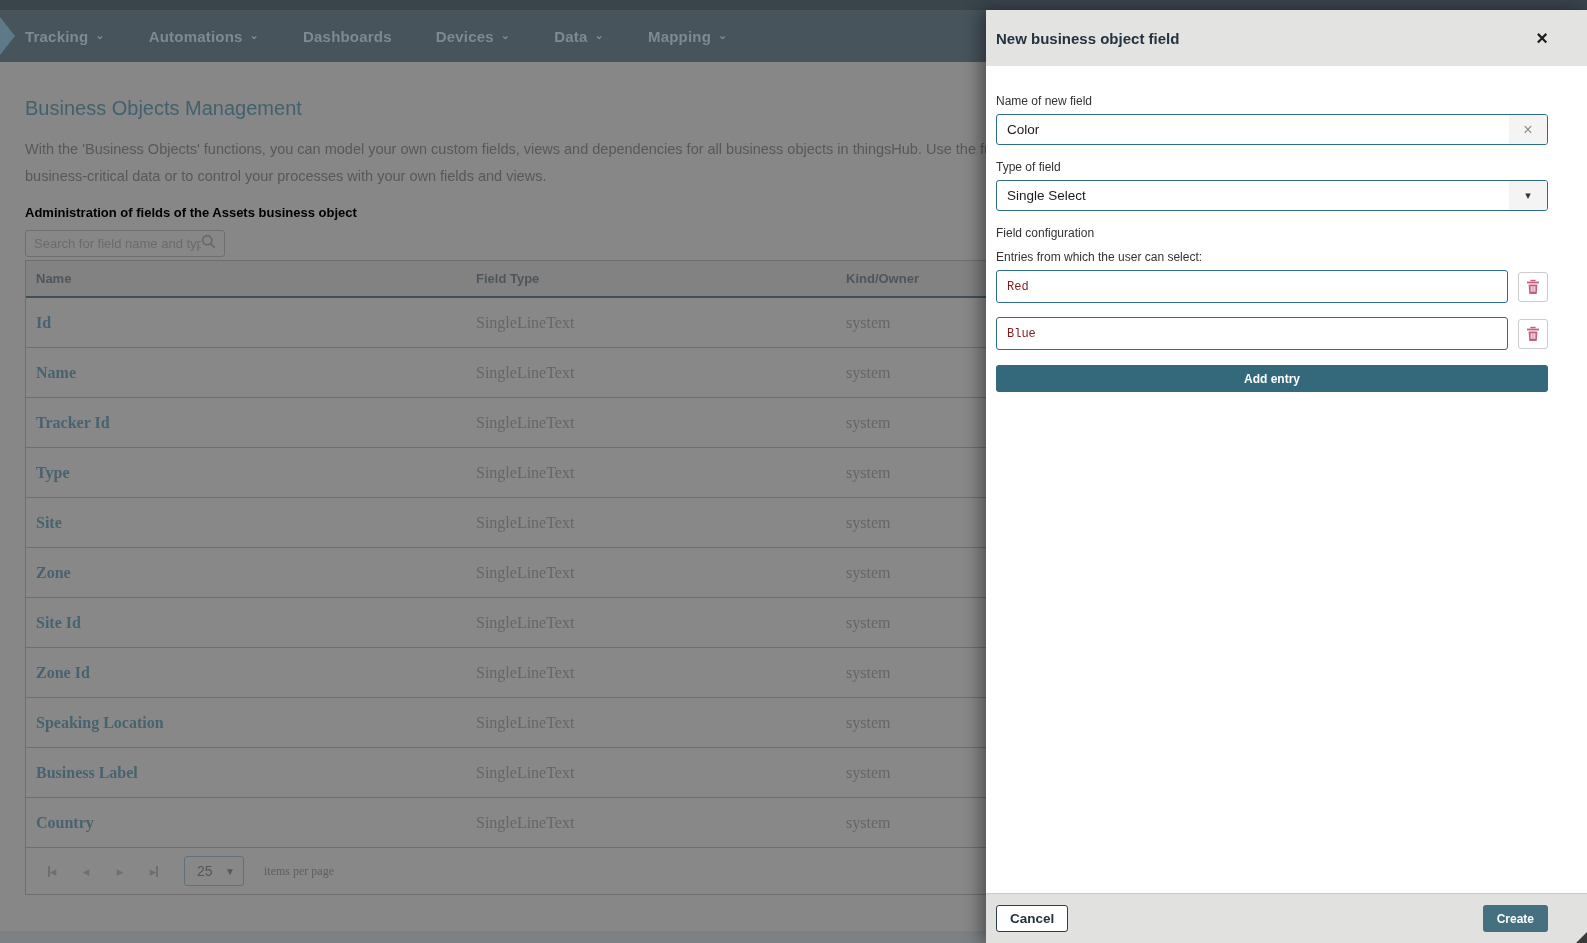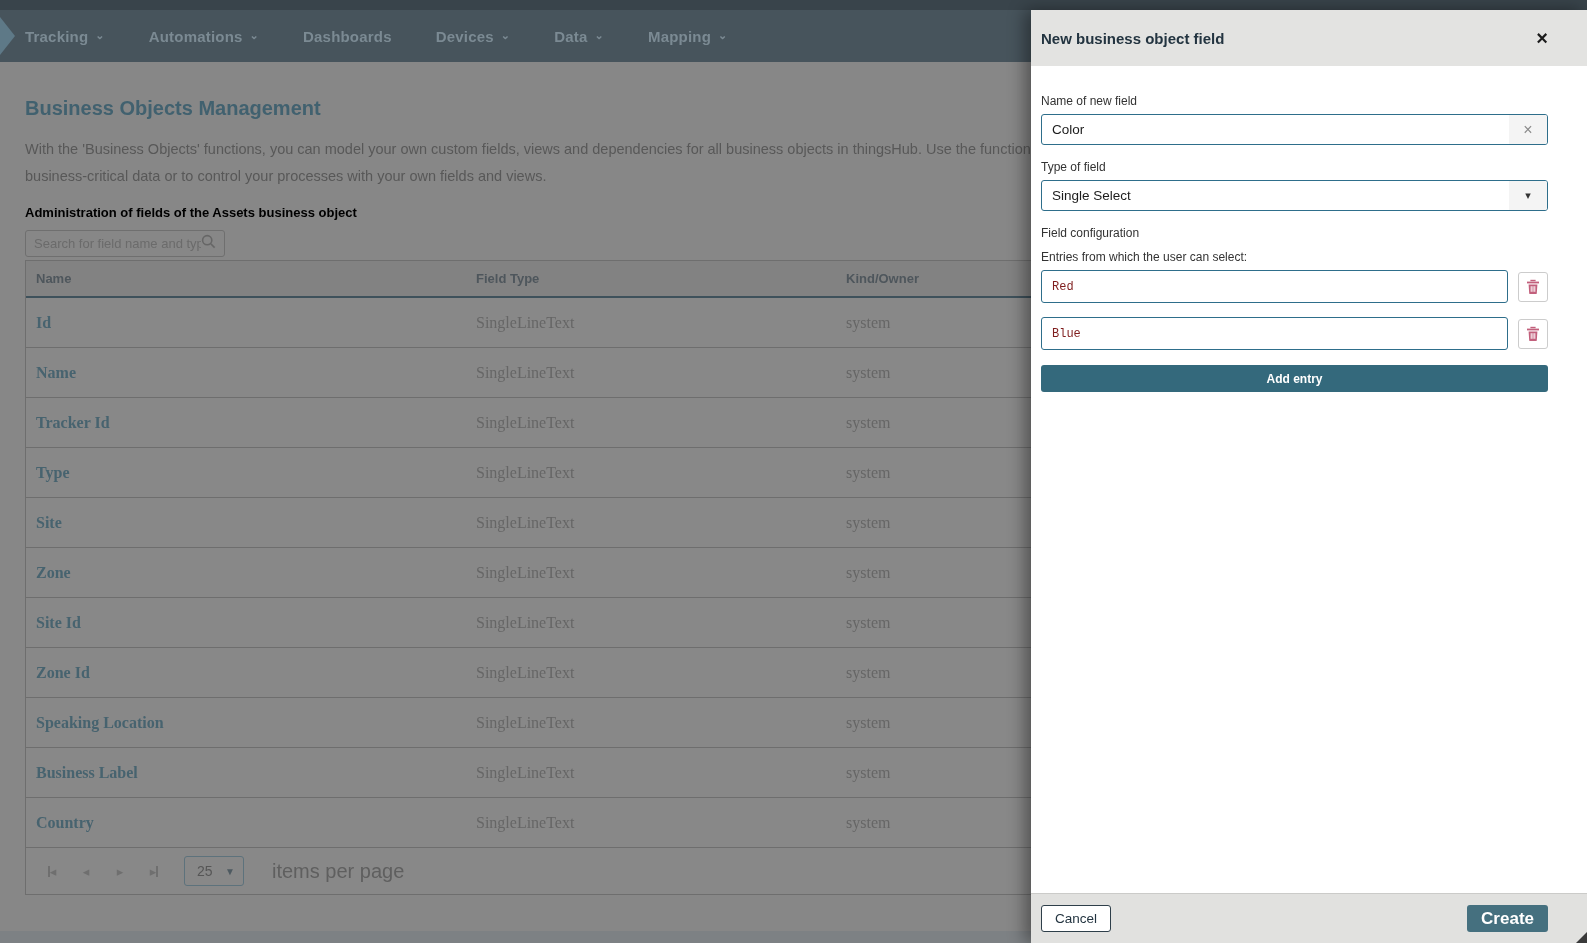--- a/index.html
+++ b/index.html
@@ -11,21 +11,21 @@
   .navbar { position:absolute; top:10px; left:0; width:100%; height:52px; background:#47545c;
     display:flex; align-items:center; z-index:1; }
   .nav-arrow { width:0; height:0; border-left:15px solid #5e7987;
     border-top:19px solid transparent; border-bottom:19px solid transparent; margin-right:10px; }
   .nav-items { display:flex; align-items:flex-end; gap:44px; }
   .nav-item { color:#7b8a93; font-size:15px; font-weight:700; letter-spacing:.2px;
     display:flex; align-items:center; gap:7px; cursor:pointer; white-space:nowrap; }
   .nav-chev { font-size:11px; color:#7b8a93; transform:translateY(-1px); }
 
   .content { position:absolute; top:62px; left:0; width:100%; bottom:0; z-index:0; }
-  .page-title { margin:35px 0 0 25px; font-size:20px; font-weight:700; color:#41616f; }
+  .page-title { margin:35px 0 0 25px; font-size:20px; font-weight:400; color:#41616f; }
   .page-desc { margin:16px 0 0 25px; color:#585858; font-size:14.5px; line-height:27px; white-space:nowrap; }
   .section-label { margin:15px 0 0 25px; color:#000000; font-size:13px; font-weight:700; }
 
   .search-wrap { margin:10px 0 0 25px; width:200px; height:27px; border:1px solid #6f6f6f;
     border-radius:3px; display:flex; align-items:center; padding:0 8px; }
   .search-input { flex:1; border:none; outline:none; background:transparent;
     font-size:13px; color:#4a4a4a; font-family:"Liberation Sans", sans-serif; min-width:0; }
   .search-input::placeholder { color:#6b6b6b; opacity:1; }
   .search-icon { flex:0 0 auto; }
 
@@ -42,26 +42,26 @@
   .pager { position:absolute; left:0; right:0; bottom:0; height:47px; border-top:1px solid #6e6e6e;
     display:flex; align-items:center; padding-left:14px; }
   .pg-btn { width:24px; height:24px; display:flex; align-items:center; justify-content:center;
     color:#6f6f6f; font-size:13px; margin-right:10px; cursor:pointer; user-select:none; }
   .pg-bar { width:2px; height:11px; background:#6f6f6f; }
   .pg-tri { line-height:1; }
   .page-size { margin-left:8px; width:60px; height:30px; border:1px solid #5d727c; border-radius:3px;
     display:flex; align-items:center; justify-content:space-between; padding:0 8px 0 12px;
     color:#565656; font-size:14px; cursor:pointer; }
   .page-size .arrow { font-size:10px; color:#4e5a61; }
-  .pager-label { margin-left:28px; font-size:20px; color:#5f5f5f; }
+  .pager-label { margin-left:20px; font-size:12px; color:#5f5f5f;font-family:Liberation Serif, serif; }
 
   .footstrip { position:absolute; left:0; bottom:0; width:100%; height:12px; background:#7d8184; z-index:1; }
 
   
-  .panel { position:absolute; top:10px; right:0; bottom:0; width:556px; background:#ffffff;
+  .panel { position:absolute; top:10px; right:0; bottom:0; width:601px; background:#ffffff;
     z-index:10; display:flex; flex-direction:column; box-shadow:-6px 0 16px rgba(0,0,0,.4); }
   .panel-header { height:56px; background:#e3e3e1; display:flex; align-items:center;
     padding:0 39px 0 10px; flex:0 0 auto; }
   .panel-title { font-size:15px; font-weight:700; color:#233440; flex:1; }
   .panel-close { font-size:20px; font-weight:700; color:#1b1b1b; cursor:pointer; line-height:1; }
   .panel-body { flex:1; padding:12px 39px 0 10px; overflow:hidden;margin-top:16px; }
   .fld-label { font-size:12px; color:#333333; margin-bottom:6px; }
   .fld-label.mt { margin-top:15px; }
 
   .input-box { height:31px; border:1px solid #2e6e8b; border-radius:3px; display:flex;
@@ -81,24 +81,24 @@
   .trash-btn { width:30px; height:30px; margin-left:10px; background:#fff; border:1px solid #cccccc;
     border-radius:3px; display:flex; align-items:center; justify-content:center; cursor:pointer; flex:0 0 auto; }
 
   .add-entry-btn { width:100%; height:27px; background:#34697c; color:#ffffff; border:none;
     border-radius:3px; font-size:12px; font-weight:700; cursor:pointer; margin-top:1px;
     font-family:"Liberation Sans", sans-serif; }
 
   .panel-footer { flex:0 0 auto; height:50px; background:#e1e1df; border-top:1px solid #cbcbc9;
     display:flex; align-items:center; justify-content:space-between; padding:0 39px 0 10px; }
   .btn-cancel { height:27px; padding:0 13px; background:#ffffff; border:1px solid #2e3f4a;
-    border-radius:3px; font-size:13.5px; font-weight:400; color:#233440; cursor:pointer;
+    border-radius:3px; font-size:13.5px; font-weight:700; color:#233440; cursor:pointer;
     font-family:"Liberation Sans", sans-serif; }
   .btn-create { height:27px; padding:0 14px; background:#45707f; border:none; border-radius:3px;
-    font-size:17px; font-weight:700; color:#ffffff; cursor:pointer;
+    font-size:12px; font-weight:700; color:#ffffff; cursor:pointer;
     font-family:"Liberation Sans", sans-serif; }
   .resize-grip { position:absolute; right:0; bottom:0; width:0; height:0;
     border-right:11px solid #3a3a3a; border-top:11px solid transparent; z-index:11; }
 </style>
 </head>
 <body>
 
 <div class="topstrip"></div>
 
 <div class="navbar">

